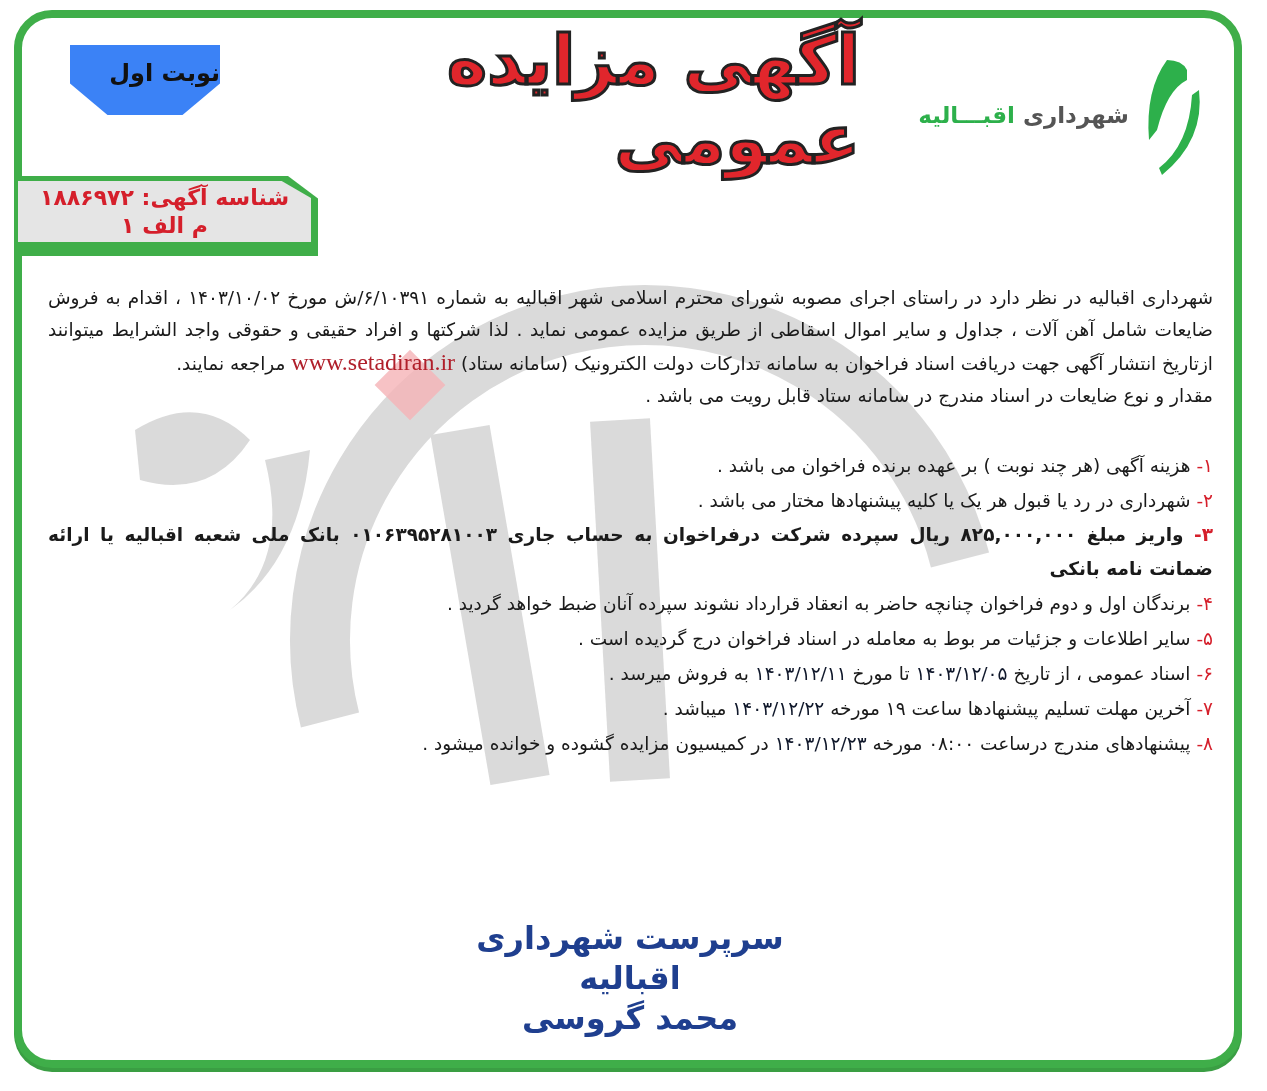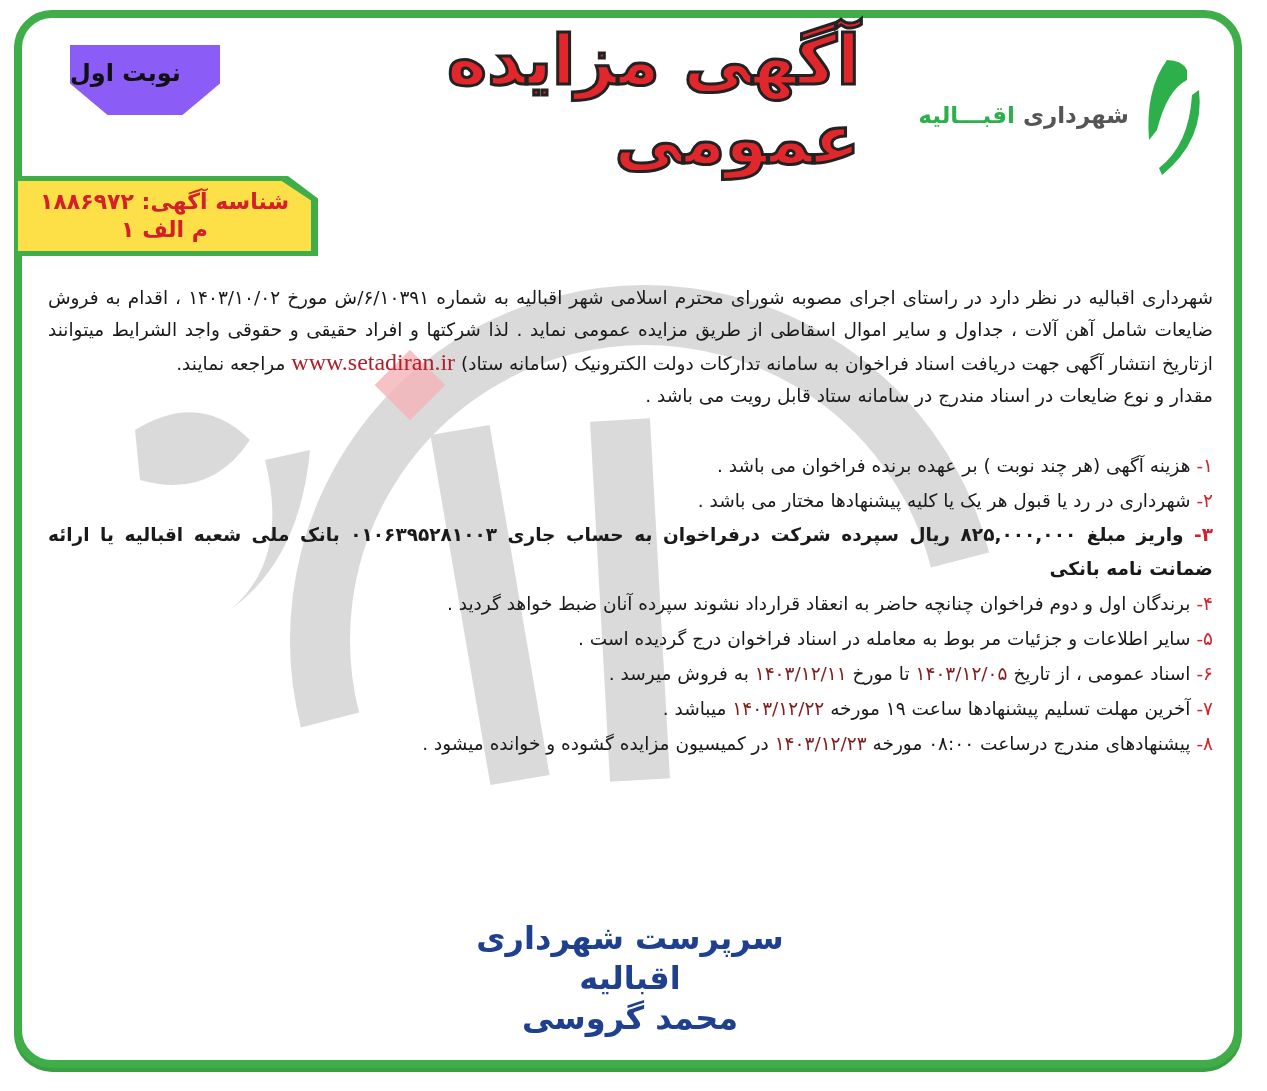--- a/index.html
+++ b/index.html
@@ -16,45 +16,45 @@
   .logo-text .gray { color: #555; }
   .logo-text .green { color: #2db04b; }
   .title {
     position: absolute; left: 400px; top: 40px; width: 460px; height: 120px;
     display: flex; align-items: center; justify-content: center;
     font-size: 68px; font-weight: bold; color: #e1262c; direction: rtl;
     -webkit-text-stroke: 3px #222; font-family: "DejaVu Sans", sans-serif; letter-spacing: 1px;
   }
   .round-badge {
     position: absolute; left: 70px; top: 45px; width: 150px; height: 70px;
-    background: #8b5cf6; clip-path: polygon(0 0, 100% 0, 100% 55%, 75% 100%, 25% 100%, 0 55%);
-    display: flex; align-items: center; justify-content: flex-start;
+    background: #3b82f6; clip-path: polygon(0 0, 100% 0, 100% 55%, 75% 100%, 25% 100%, 0 55%);
+    display: flex; align-items: center; justify-content: flex-end;
   }
   .round-badge span { font-size: 24px; font-weight: bold; color: #111; direction: rtl; margin-top: -14px; }
   .id-box {
     position: absolute; left: 18px; top: 176px; width: 300px; height: 80px;
     background: #3fae49; clip-path: polygon(0 0, 90% 0, 100% 28%, 100% 100%, 0 100%);
   }
   .id-box-inner {
-    position: absolute; left: 0; top: 5px; width: 293px; height: 70px; background: #fde047;
+    position: absolute; left: 0; top: 5px; width: 293px; height: 61px; background: #e5e5e5;
     clip-path: polygon(0 0, 90% 0, 100% 28%, 100% 100%, 0 100%);
     display: flex; flex-direction: column; align-items: center; justify-content: center; direction: rtl;
   }
   .id-line1 { font-size: 22px; font-weight: bold; color: #d51f2b; line-height: 28px; }
   .id-line2 { font-size: 22px; font-weight: bold; color: #d51f2b; line-height: 28px; }
   .body {
     position: absolute; left: 48px; top: 282px; width: 1165px; direction: rtl; text-align: justify;
     font-family: "DejaVu Sans", sans-serif; font-size: 18.5px; color: #1a1a1a; line-height: 32px;
   }
   .body p { margin: 0; }
   .url { font-family: "Liberation Serif", serif; color: #b0202b; font-size: 24px; }
   .items { margin-top: 36px !important; }
   .item { margin: 0; line-height: 35px; }
   .num { color: #d51f2b; }
-  .date { color: #7f1d1d; }
+  .date { color: #0f172a; }
   .signature {
     position: absolute; left: 440px; top: 918px; width: 380px; direction: rtl; text-align: center;
     color: #1f3f8f; font-weight: bold; font-size: 32px; line-height: 40px;
   }
 </style>
 </head>
 <body>
 
 <div class="frame"></div>
 

